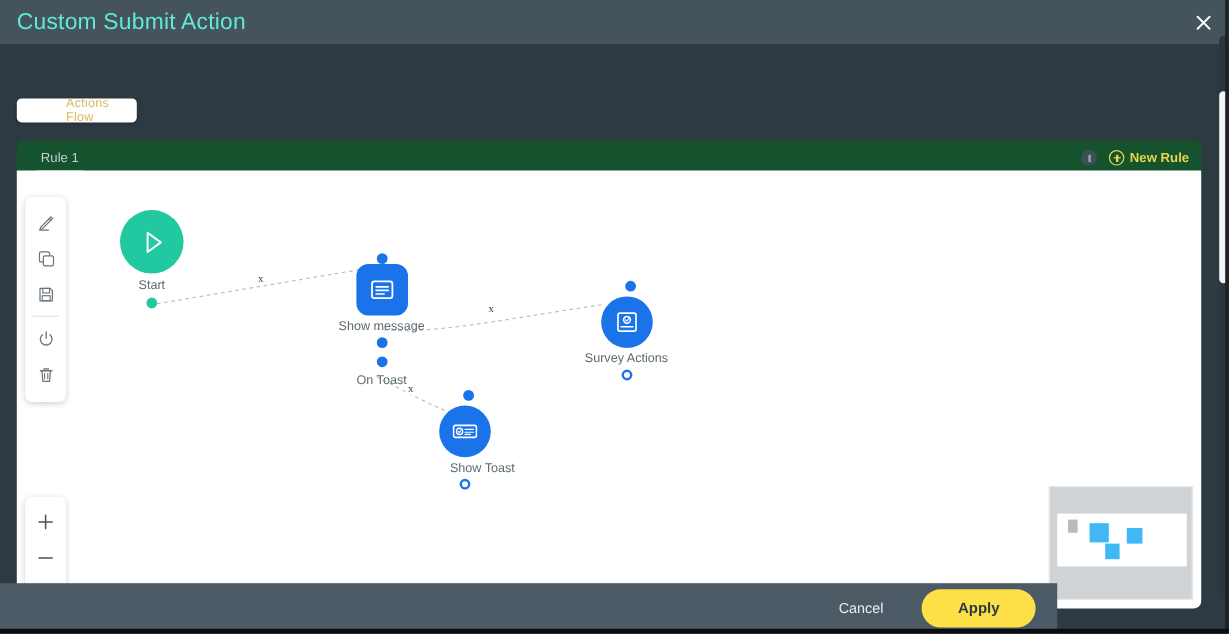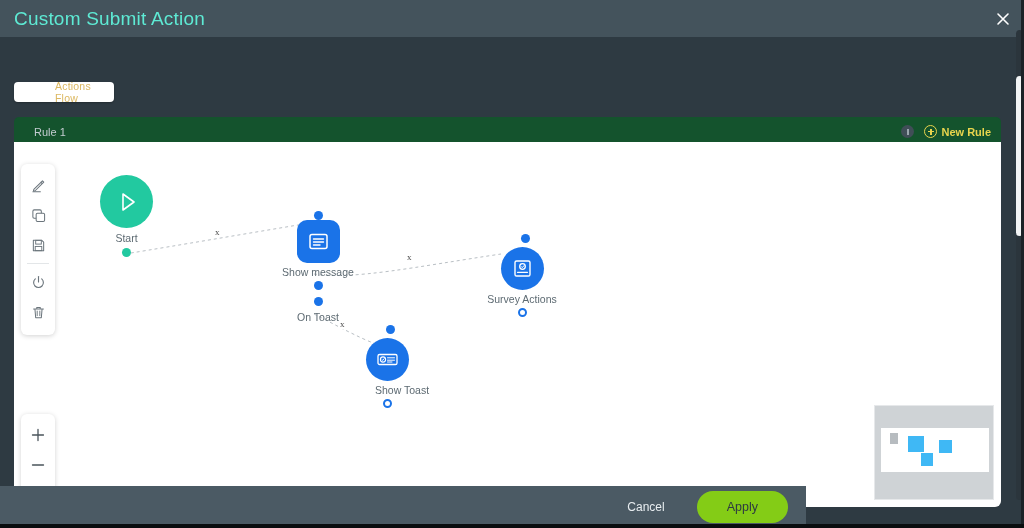--- a/index.html
+++ b/index.html
@@ -198,34 +198,34 @@
     position: absolute; left: 6px; top: 22px;
     width: 108px; height: 44px;
     background: #ffffff;
   }
   .mm-node { position: absolute; background: #3fb8f5; }
   .mm-node.gray { background: #b7bcc0; }
 
   
   .footer {
     position: absolute; left: 0; top: 486px;
-    width: 806px; height: 42px;
+    width: 881px; height: 42px;
     background: #4b5a64;
     display: flex; align-items: center; justify-content: flex-end;
     padding-right: 18px; gap: 22px;
   }
   .btn-cancel {
     background: none; border: none;
     color: #e8edf0; font-size: 12px;
     font-family: "Liberation Sans", sans-serif;
     cursor: pointer; padding: 6px 10px;
   }
   .btn-apply {
-    background: #84cc16; border: none;
-    color: #2e3a42; font-size: 12.5px; font-weight: normal;
+    background: #fde047; border: none;
+    color: #2e3a42; font-size: 12.5px; font-weight: bold;
     font-family: "Liberation Sans", sans-serif;
     border-radius: 16px;
     padding: 9px 30px;
     cursor: pointer;
   }
 
   
   .scroll-track {
     position: absolute; right: 1px; top: 30px;
     width: 7px; height: 470px;

